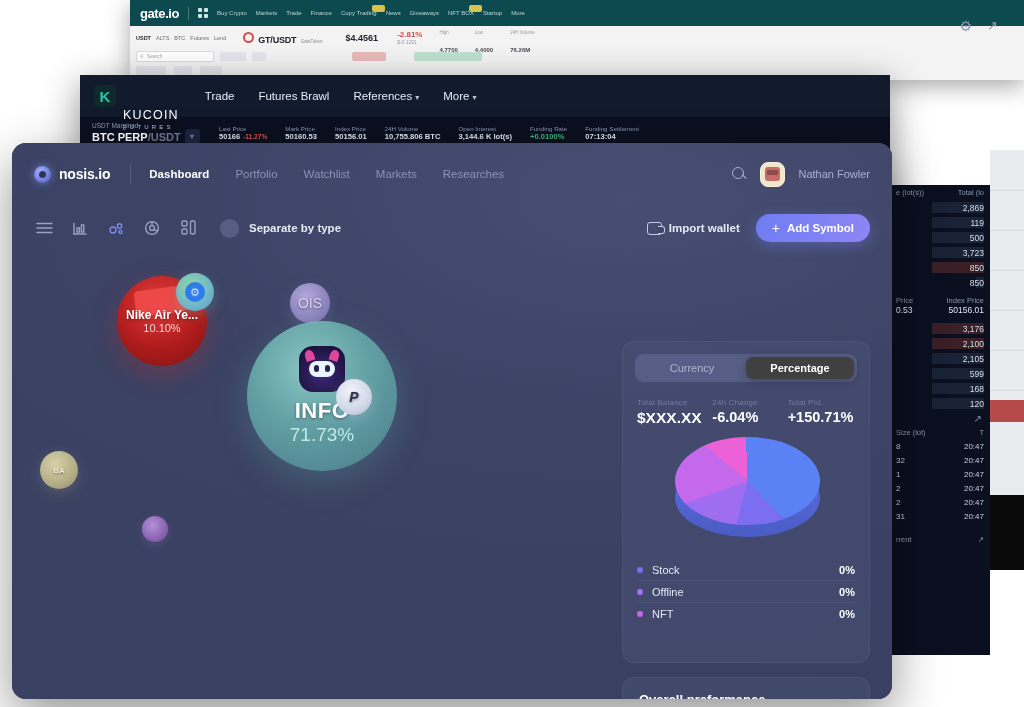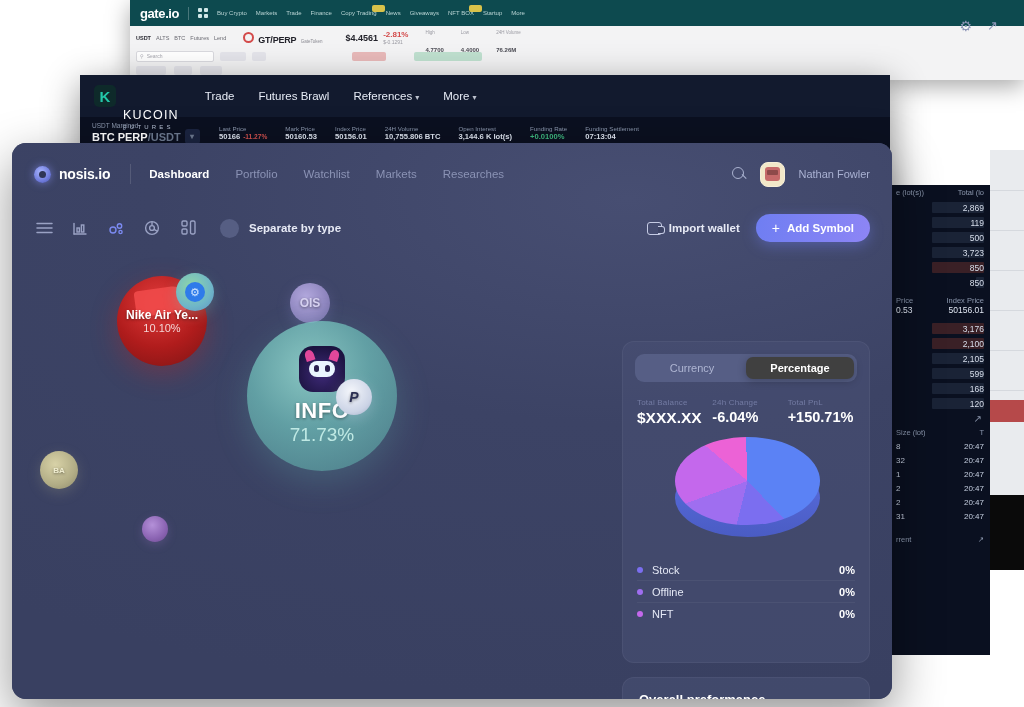--- a/index.html
+++ b/index.html
@@ -29,21 +29,21 @@
 
   .gate-body { background:#f3f3f4; height:54px; position:relative; padding:3px 6px; }
   .gate-row1 { display:flex; align-items:center; gap:5px; height:17px; }
   .gate-tiny { font-size:5.5px; color:#6a6a72; white-space:nowrap; }
   .gate-tiny.b { color:#2b2b33; font-weight:700; }
   .gate-pair-wrap { display:flex;align-items:center;gap:4px;margin-left:12px; }
   .gate-circ { width:11px;height:11px;border-radius:50%;border:2px solid #d34a4a; }
   .gate-pair { font-size:9px;font-weight:700;color:#22222a;letter-spacing:-.2px; }
   .gate-sub { font-size:4.5px;color:#8a8a92; }
   .gate-price { font-size:9px;font-weight:700;color:#22222a;margin-left:18px; }
-  .gate-chg { font-size:8px;font-weight:700;color:#d34a4a;}
+  .gate-chg { font-size:8px;font-weight:700;color:#d34a4a;margin-left:14px; }
   .gate-chg small{display:block;font-size:5px;font-weight:400;color:#9a9aa2;}
   .gate-kv { margin-left:12px; }
   .gate-kv .k{font-size:4.5px;color:#9a9aa2;}
   .gate-kv .v{font-size:6px;color:#4a4a52;font-weight:700;}
   .gate-row2 { display:flex;align-items:center;gap:6px;margin-top:4px;height:12px; }
   .gate-search { width:78px;height:11px;border:1px solid #d9d9de;border-radius:2px;background:#fff;
                  display:flex;align-items:center;padding:0 3px;gap:3px; }
   .gate-search span{font-size:5px;color:#a8a8b0;}
   .gate-chip { height:9px;border-radius:2px;background:#e4e4ea; }
   .gate-chip.red{background:#e8b9b9;}
@@ -179,21 +179,21 @@
      box-shadow:0 8px 26px rgba(190,110,120,.28);}
   #b-dow .tag{font-size:8px;color:#e8a0a0;font-weight:700;letter-spacing:.5px;}
   #b-dow .t{font-size:12.5px;}
   #b-dow .p{font-size:11px;color:#e0a6b0;}
 
   #b-eth{left:164px;top:22px;width:38px;height:38px;
      background:radial-gradient(circle at 40% 35%,#8fd6a8 0%,#6fb6c8 60%,#5f93c4 100%);box-shadow:0 4px 14px rgba(110,190,180,.3);}
   #b-eth .core{width:20px;height:20px;border-radius:50%;background:#2f7bea;display:flex;align-items:center;justify-content:center;color:#cfe4ff;font-size:11px;}
   #b-ois{left:278px;top:32px;width:40px;height:40px;
      background:radial-gradient(circle at 40% 35%,#b2a8dd 0%,#8d84bd 60%,#6f69a0 100%);box-shadow:0 4px 14px rgba(140,130,200,.28);}
-  #b-ois .t{font-size:12px;color:#d7d1f0;font-weight:700;}
+  #b-ois .t{font-size:14px;color:#d7d1f0;font-weight:400;}
   #b-pp{left:324px;top:128px;width:36px;height:36px;
      background:radial-gradient(circle at 42% 35%,#f4f6fb 0%,#ccd4e6 65%,#9fabc6 100%);box-shadow:0 4px 14px rgba(200,210,235,.28);}
   #b-pp .t{font-size:14px;color:#2b2f52;font-weight:700;font-style:italic;}
   #b-ba{left:28px;top:200px;width:38px;height:38px;
      background:radial-gradient(circle at 40% 35%,#d8d2a7 0%,#b2ad86 60%,#8d8a6c 100%);box-shadow:0 4px 14px rgba(190,185,140,.22);}
   #b-ba .t{font-size:8px;color:#efeccf;font-weight:700;}
   #b-pr{left:130px;top:265px;width:26px;height:26px;
      background:radial-gradient(circle at 40% 35%,#b490d8 0%,#8a63b2 60%,#6a4a8d 100%);box-shadow:0 3px 10px rgba(160,120,200,.25);}
 
   
@@ -266,21 +266,21 @@
     <div class="gate-body">
       <div class="gate-row1">
         <span class="gate-tiny b">USDT</span>
         <span class="gate-tiny">ALTS</span>
         <span class="gate-tiny">BTC</span>
         <span class="gate-tiny">Futures</span>
         <span class="gate-tiny">Lend</span>
         <span class="gate-pair-wrap">
           <span class="gate-circ"></span>
           <span>
-            <span class="gate-pair">GT/PERP</span>
+            <span class="gate-pair">GT/USDT</span>
             <span class="gate-sub">GateToken</span>
           </span>
         </span>
         <span class="gate-price">$4.4561</span>
         <span class="gate-chg">
           <span>-2.81%</span>
           <small>$-0.1291</small>
         </span>
         <span class="gate-kv">
           <span class="k">High</span><br>

